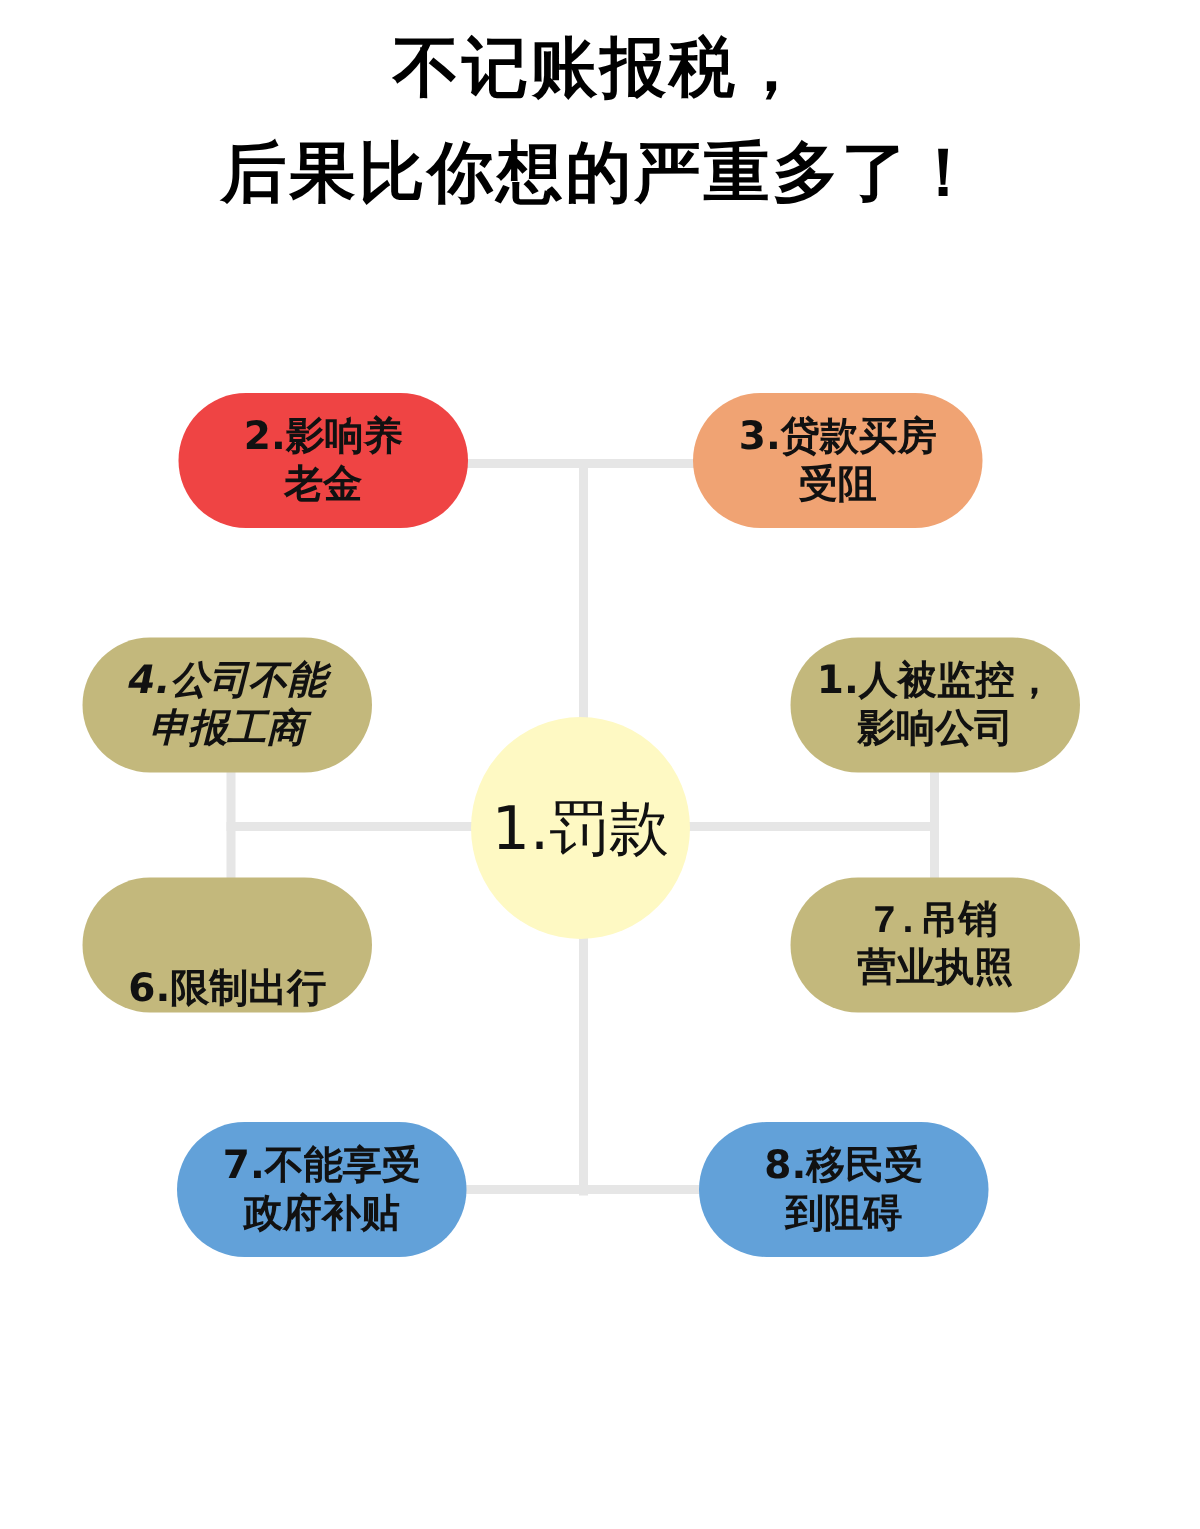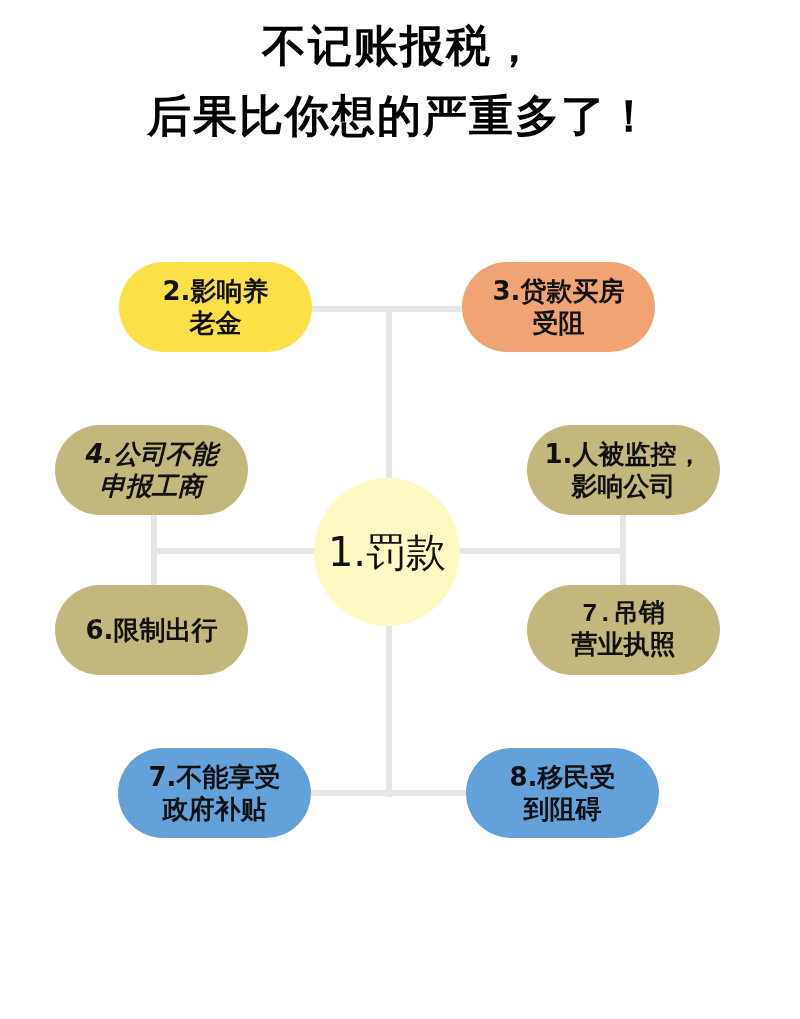--- a/index.html
+++ b/index.html
@@ -32,37 +32,37 @@
   <div class="line" style="left:305px; top:790px; width:166px; height:6px;"></div>
   <div class="line" style="left:151px; top:548px; width:475px; height:6px;"></div>
   <div class="line" style="left:151px; top:510px; width:6px; height:80px;"></div>
   <div class="line" style="left:620px; top:510px; width:6px; height:80px;"></div>
 </div>
 
 <div class="center" style="background:#fef9c3;">
   <span>1.罚款</span>
 </div>
 
-<div class="node" style="left:119px; top:262px; background:#fde047;">
+<div class="node" style="left:119px; top:262px; background:#ef4444;">
   <span>2.影响养
 老金</span>
 </div>
 <div class="node" style="left:462px; top:262px; background:#F0A373;">
   <span>3.贷款买房
 受阻</span>
 </div>
 <div class="node" style="left:55px; top:425px; background:#C3B87C;font-style:italic;">
   <span>4.公司不能
 申报工商</span>
 </div>
 <div class="node" style="left:527px; top:425px; background:#C3B87C;">
   <span>1.人被监控，
 影响公司</span>
 </div>
-<div class="node" style="left:55px; top:585px; background:#C3B87C;">
+<div class="node" style="left:55px; top:585px; background:#C3B87C;align-items:flex-end;">
   <span>6.限制出行</span>
 </div>
 <div class="node" style="left:527px; top:585px; background:#C3B87C;font-family:Liberation Mono, monospace;">
   <span>7.吊销
 营业执照</span>
 </div>
 <div class="node" style="left:118px; top:748px; background:#62A1D9;">
   <span>7.不能享受
 政府补贴</span>
 </div>

